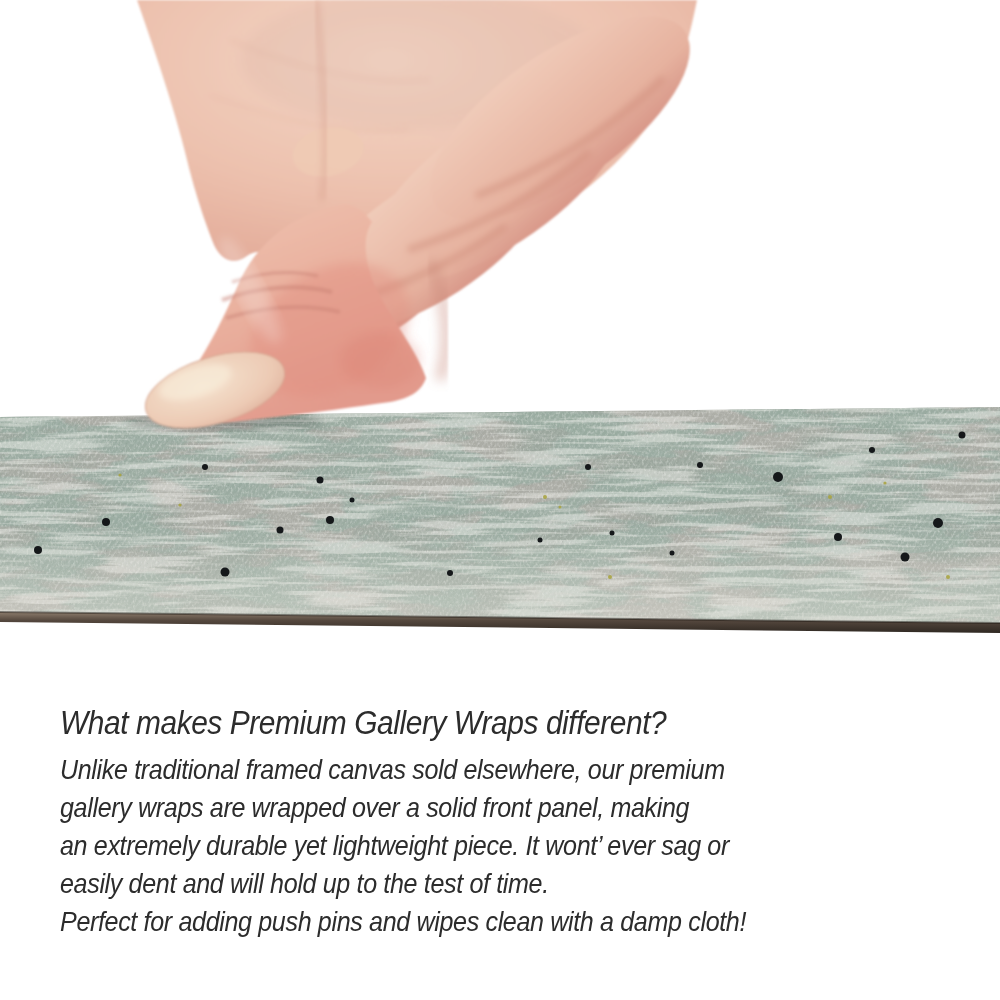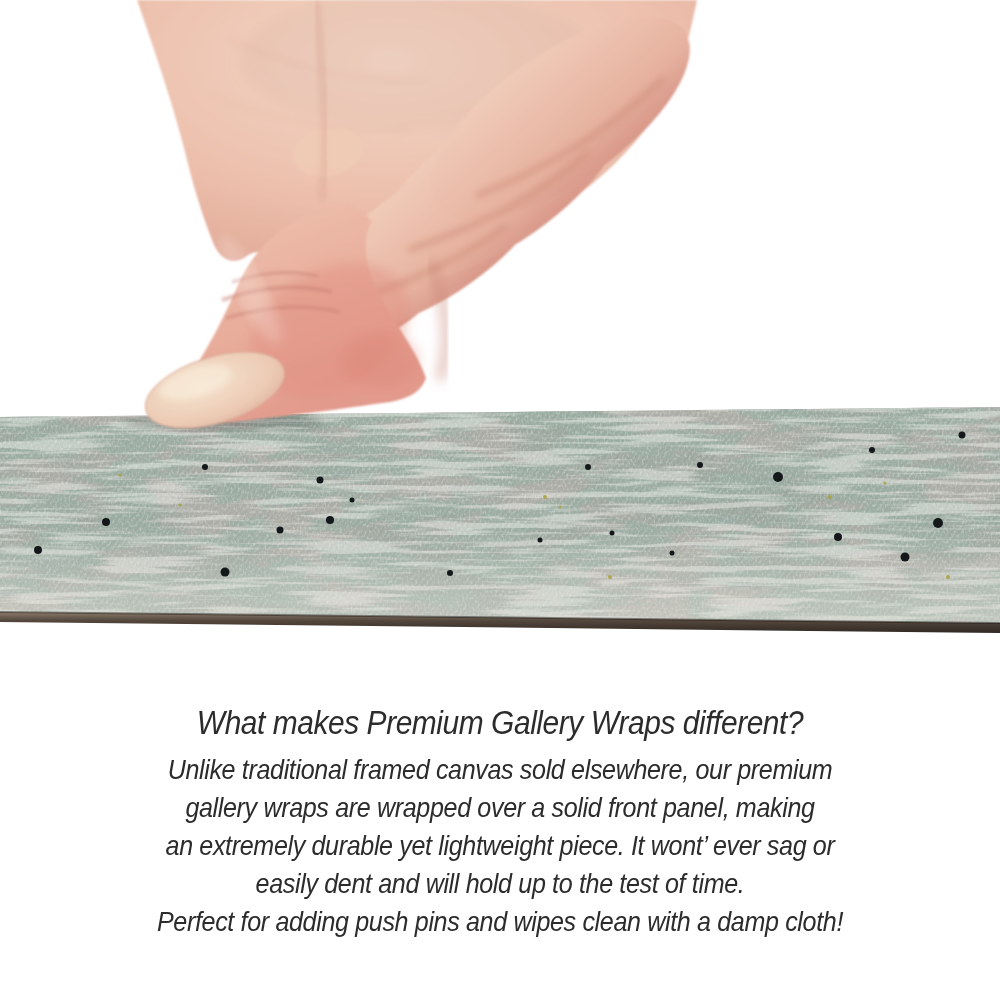--- a/index.html
+++ b/index.html
@@ -3,21 +3,21 @@
 <meta charset="utf-8">
 <style>
   html,body{margin:0;padding:0;background:#ffffff;}
   .stage{
     position:relative;width:1000px;height:1000px;background:#ffffff;
     overflow:hidden;font-family:"Liberation Sans",sans-serif;
   }
   .strip-svg{position:absolute;left:0;top:405px;width:1000px;height:232px;display:block;}
   .hand-svg{position:absolute;left:0;top:0;width:720px;height:432px;display:block;}
   .copy{
-    position:absolute;top:702px;left:0;width:1000px;text-align:center;
+    position:absolute;top:702px;left:0;width:1000px;
     color:#2c2c2c;font-style:italic;
   }
   .copy .t{
     font-size:34px;line-height:40px;margin:0 0 8px 0;letter-spacing:-0.5px;
     transform:scaleX(0.88);font-weight:normal;
   }
   .copy .p{
     font-size:28.5px;line-height:38px;margin:0;letter-spacing:-0.4px;
     transform:scaleX(0.88);
   }

